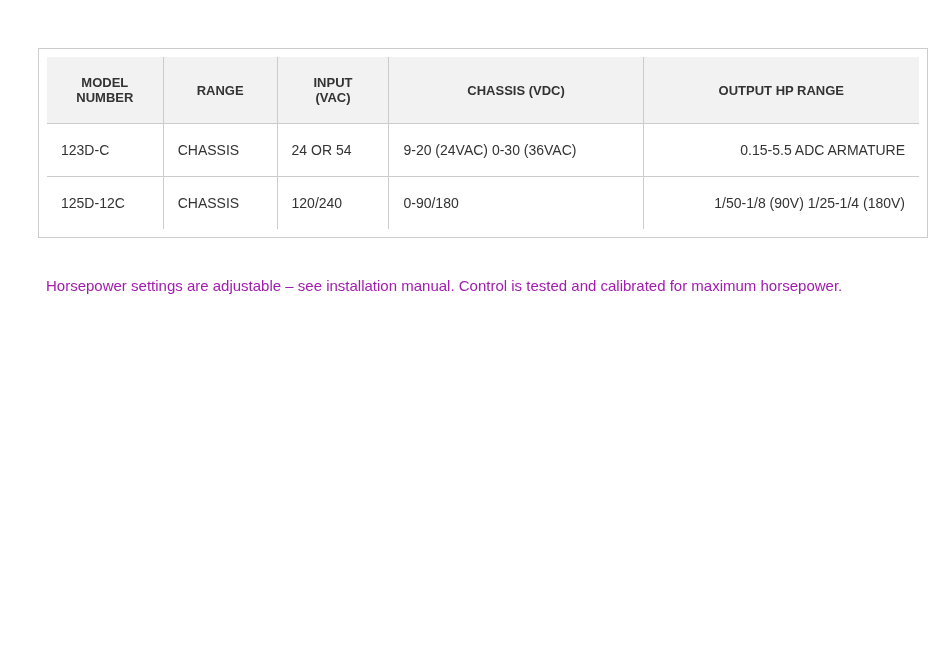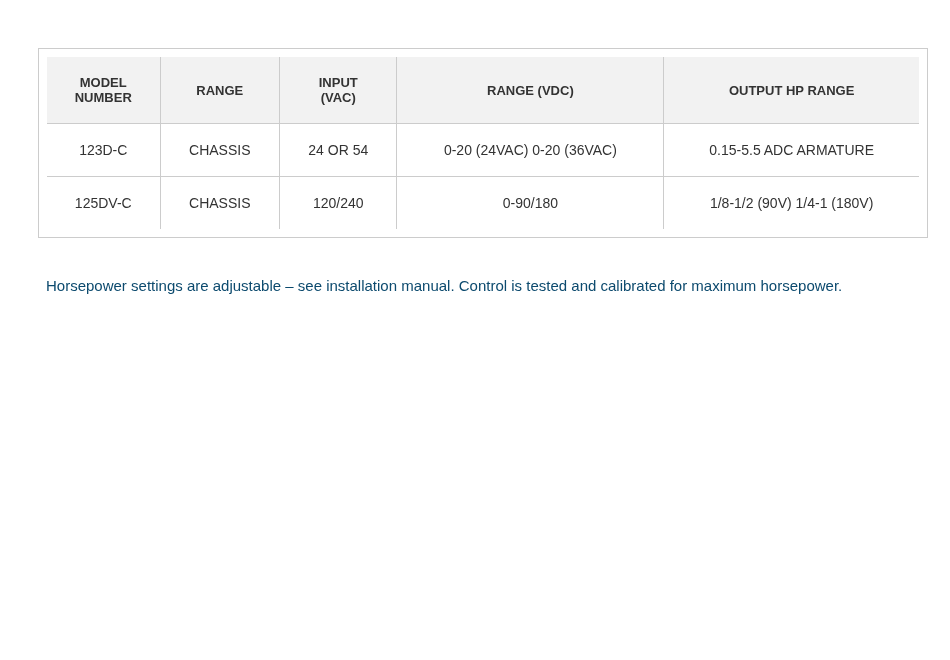--- a/index.html
+++ b/index.html
@@ -42,71 +42,71 @@
       vertical-align: middle;
     }
 
     th:last-child {
       border-right: none;
       text-align: center;
     }
 
     td {
       padding: 18px 14px;
-      text-align: center;
+      text-align: left;
       border-right: 1px solid #cccccc;
       border-bottom: 1px solid #cccccc;
       vertical-align: middle;
       font-size: 14px;
     }
 
     td:last-child {
       border-right: none;
     }
 
     tr:last-child td {
       border-bottom: none;
     }
 
     td.left-align {
-      text-align: center;
+      text-align: right;
     }
 
     .footer-text {
       font-size: 15px;
       line-height: 1.6;
-      color: #0c4a6e;
+      color: #a21caf;
     }
   </style>
 </head>
 <body>
 
 <div class="table-wrapper">
   <table>
     <thead>
       <tr>
         <th>MODEL<br>NUMBER</th>
         <th>RANGE</th>
         <th>INPUT<br>(VAC)</th>
-        <th>RANGE (VDC)</th>
+        <th>CHASSIS (VDC)</th>
         <th>OUTPUT HP RANGE</th>
       </tr>
     </thead>
     <tbody id="table-body">
     <tr>
           <td>123D-C</td>
           <td>CHASSIS</td>
           <td>24 OR 54</td>
-          <td>0-20 (24VAC) 0-20 (36VAC)</td>
+          <td>9-20 (24VAC) 0-30 (36VAC)</td>
           <td class="left-align">0.15-5.5 ADC ARMATURE</td>
         </tr>
         <tr>
-          <td>125DV-C</td>
+          <td>125D-12C</td>
           <td>CHASSIS</td>
           <td>120/240</td>
           <td>0-90/180</td>
-          <td class="left-align">1/8-1/2 (90V) 1/4-1 (180V)</td>
+          <td class="left-align">1/50-1/8 (90V) 1/25-1/4 (180V)</td>
         </tr>
       </tbody>
   </table>
 </div>
 
 <p class="footer-text">Horsepower settings are adjustable – see installation manual. Control is tested and calibrated for maximum horsepower.</p>
 
 </body></html>

